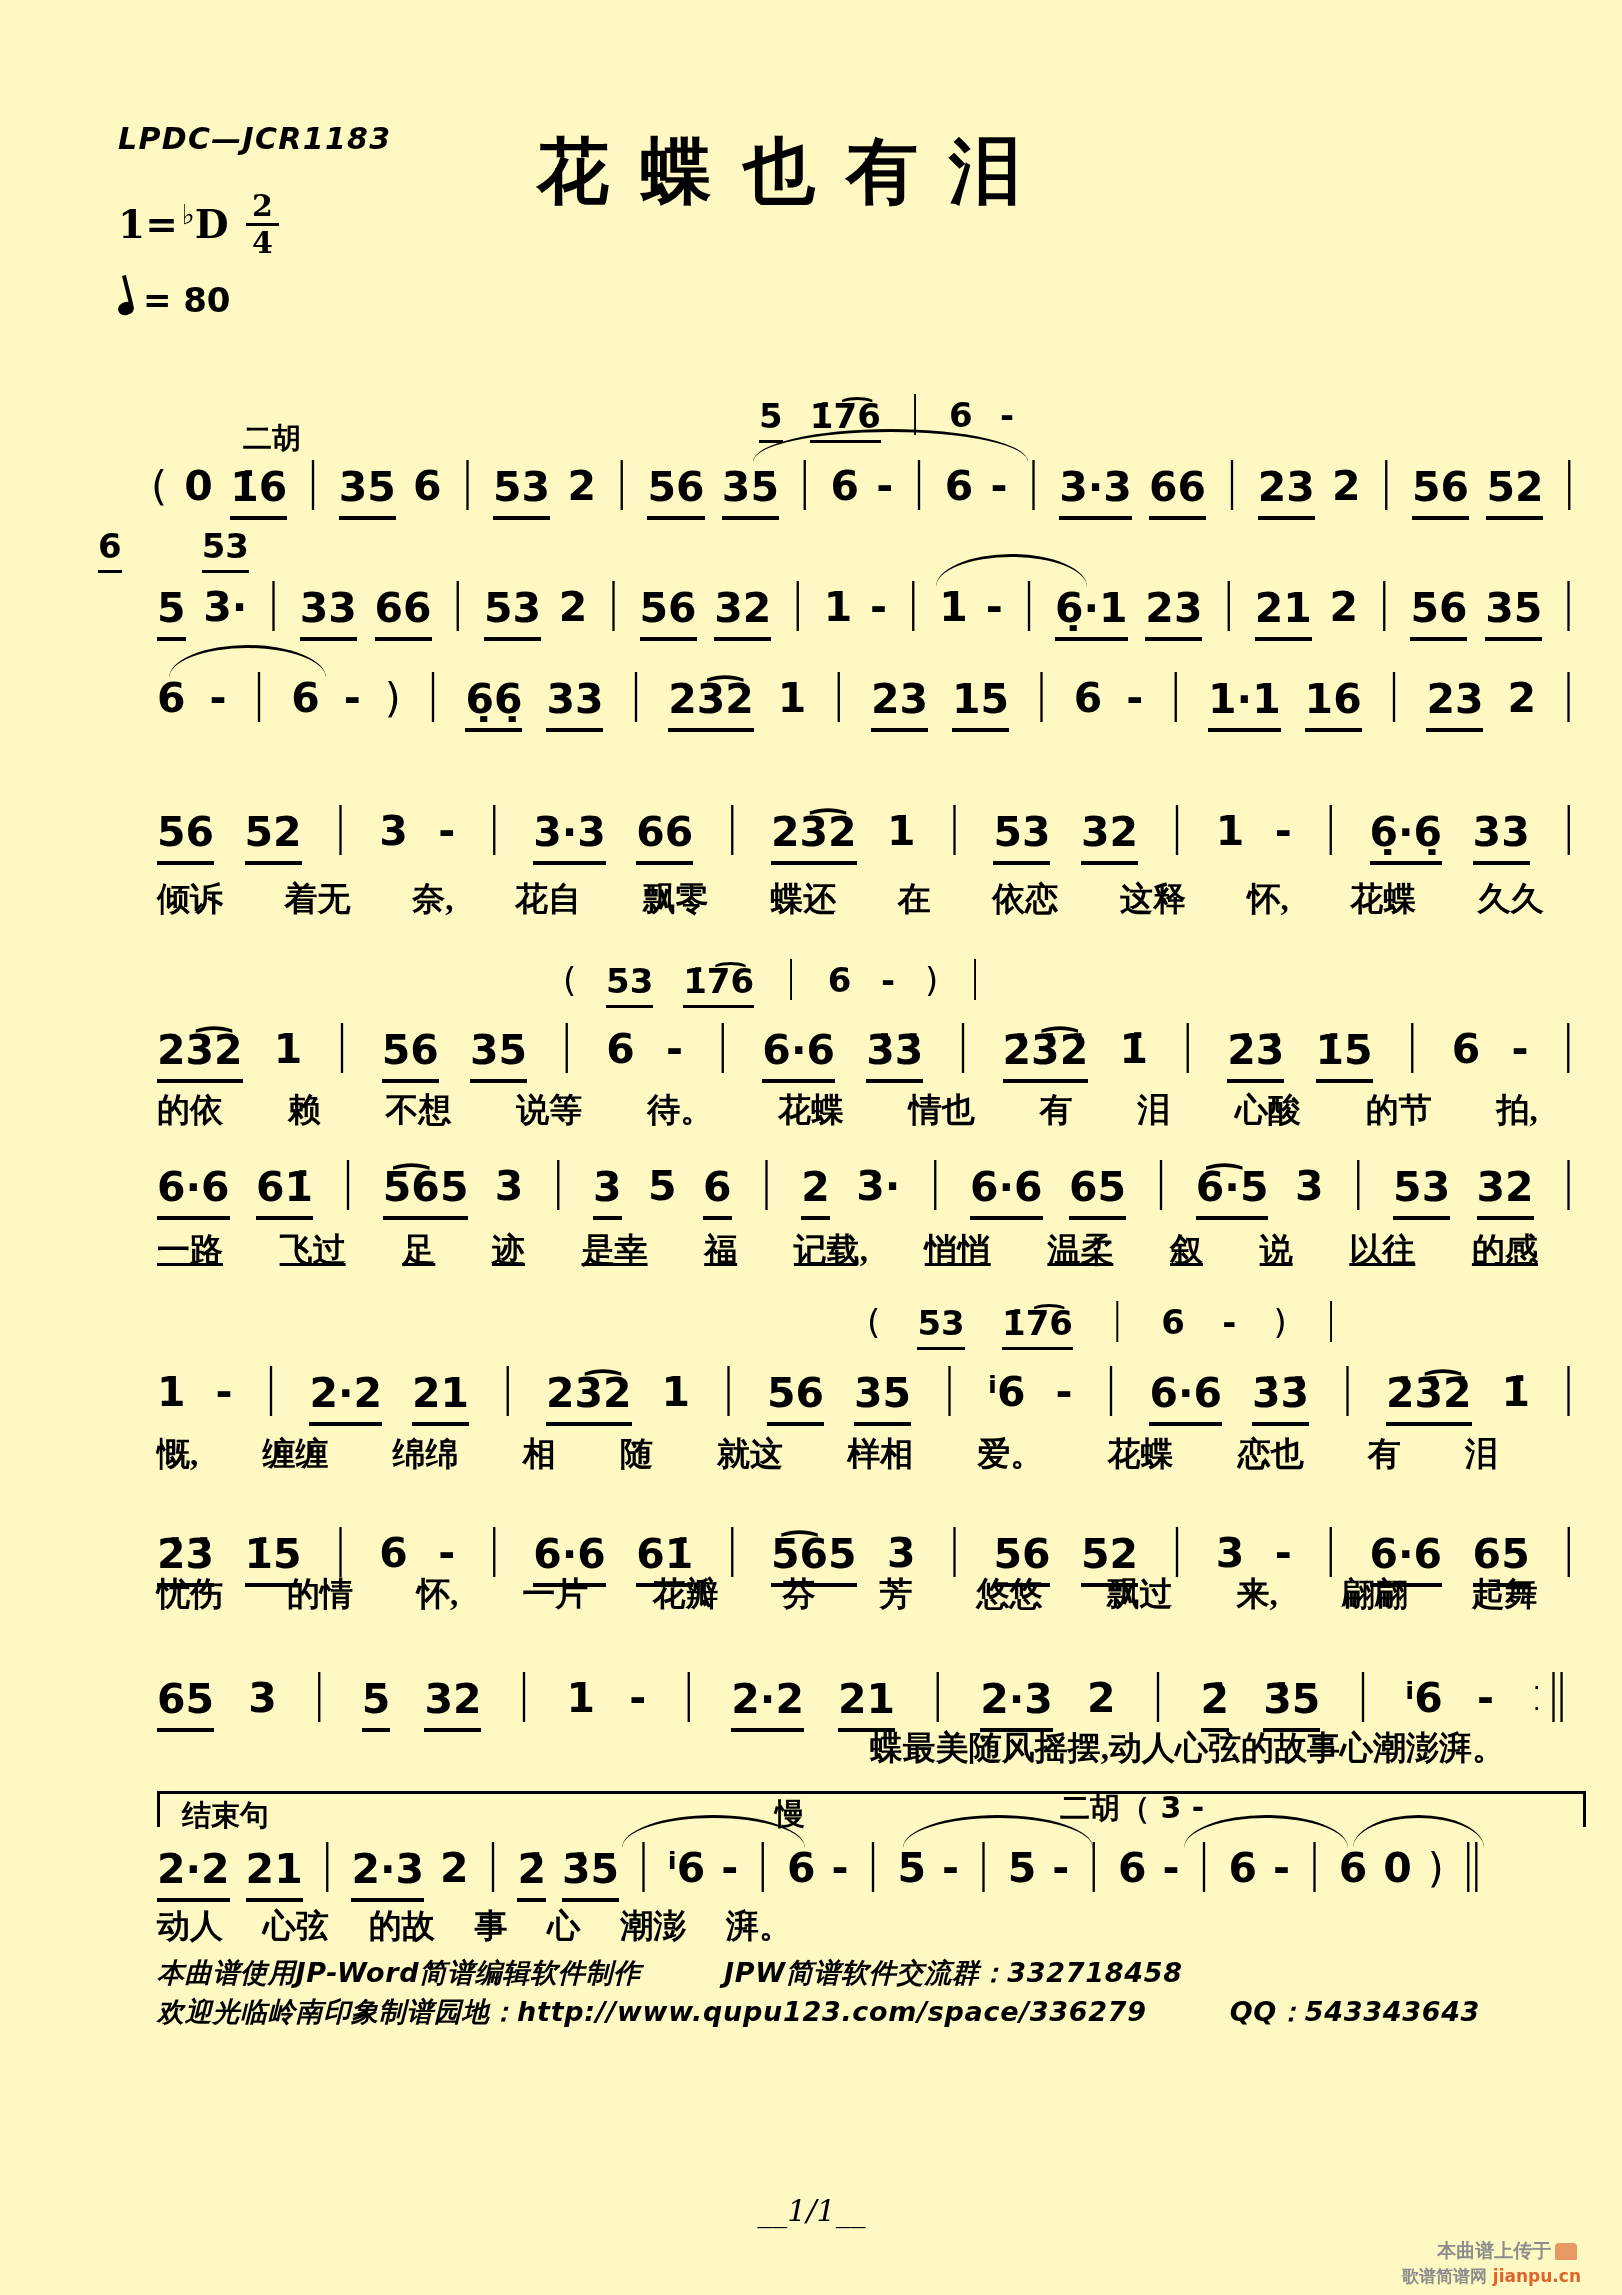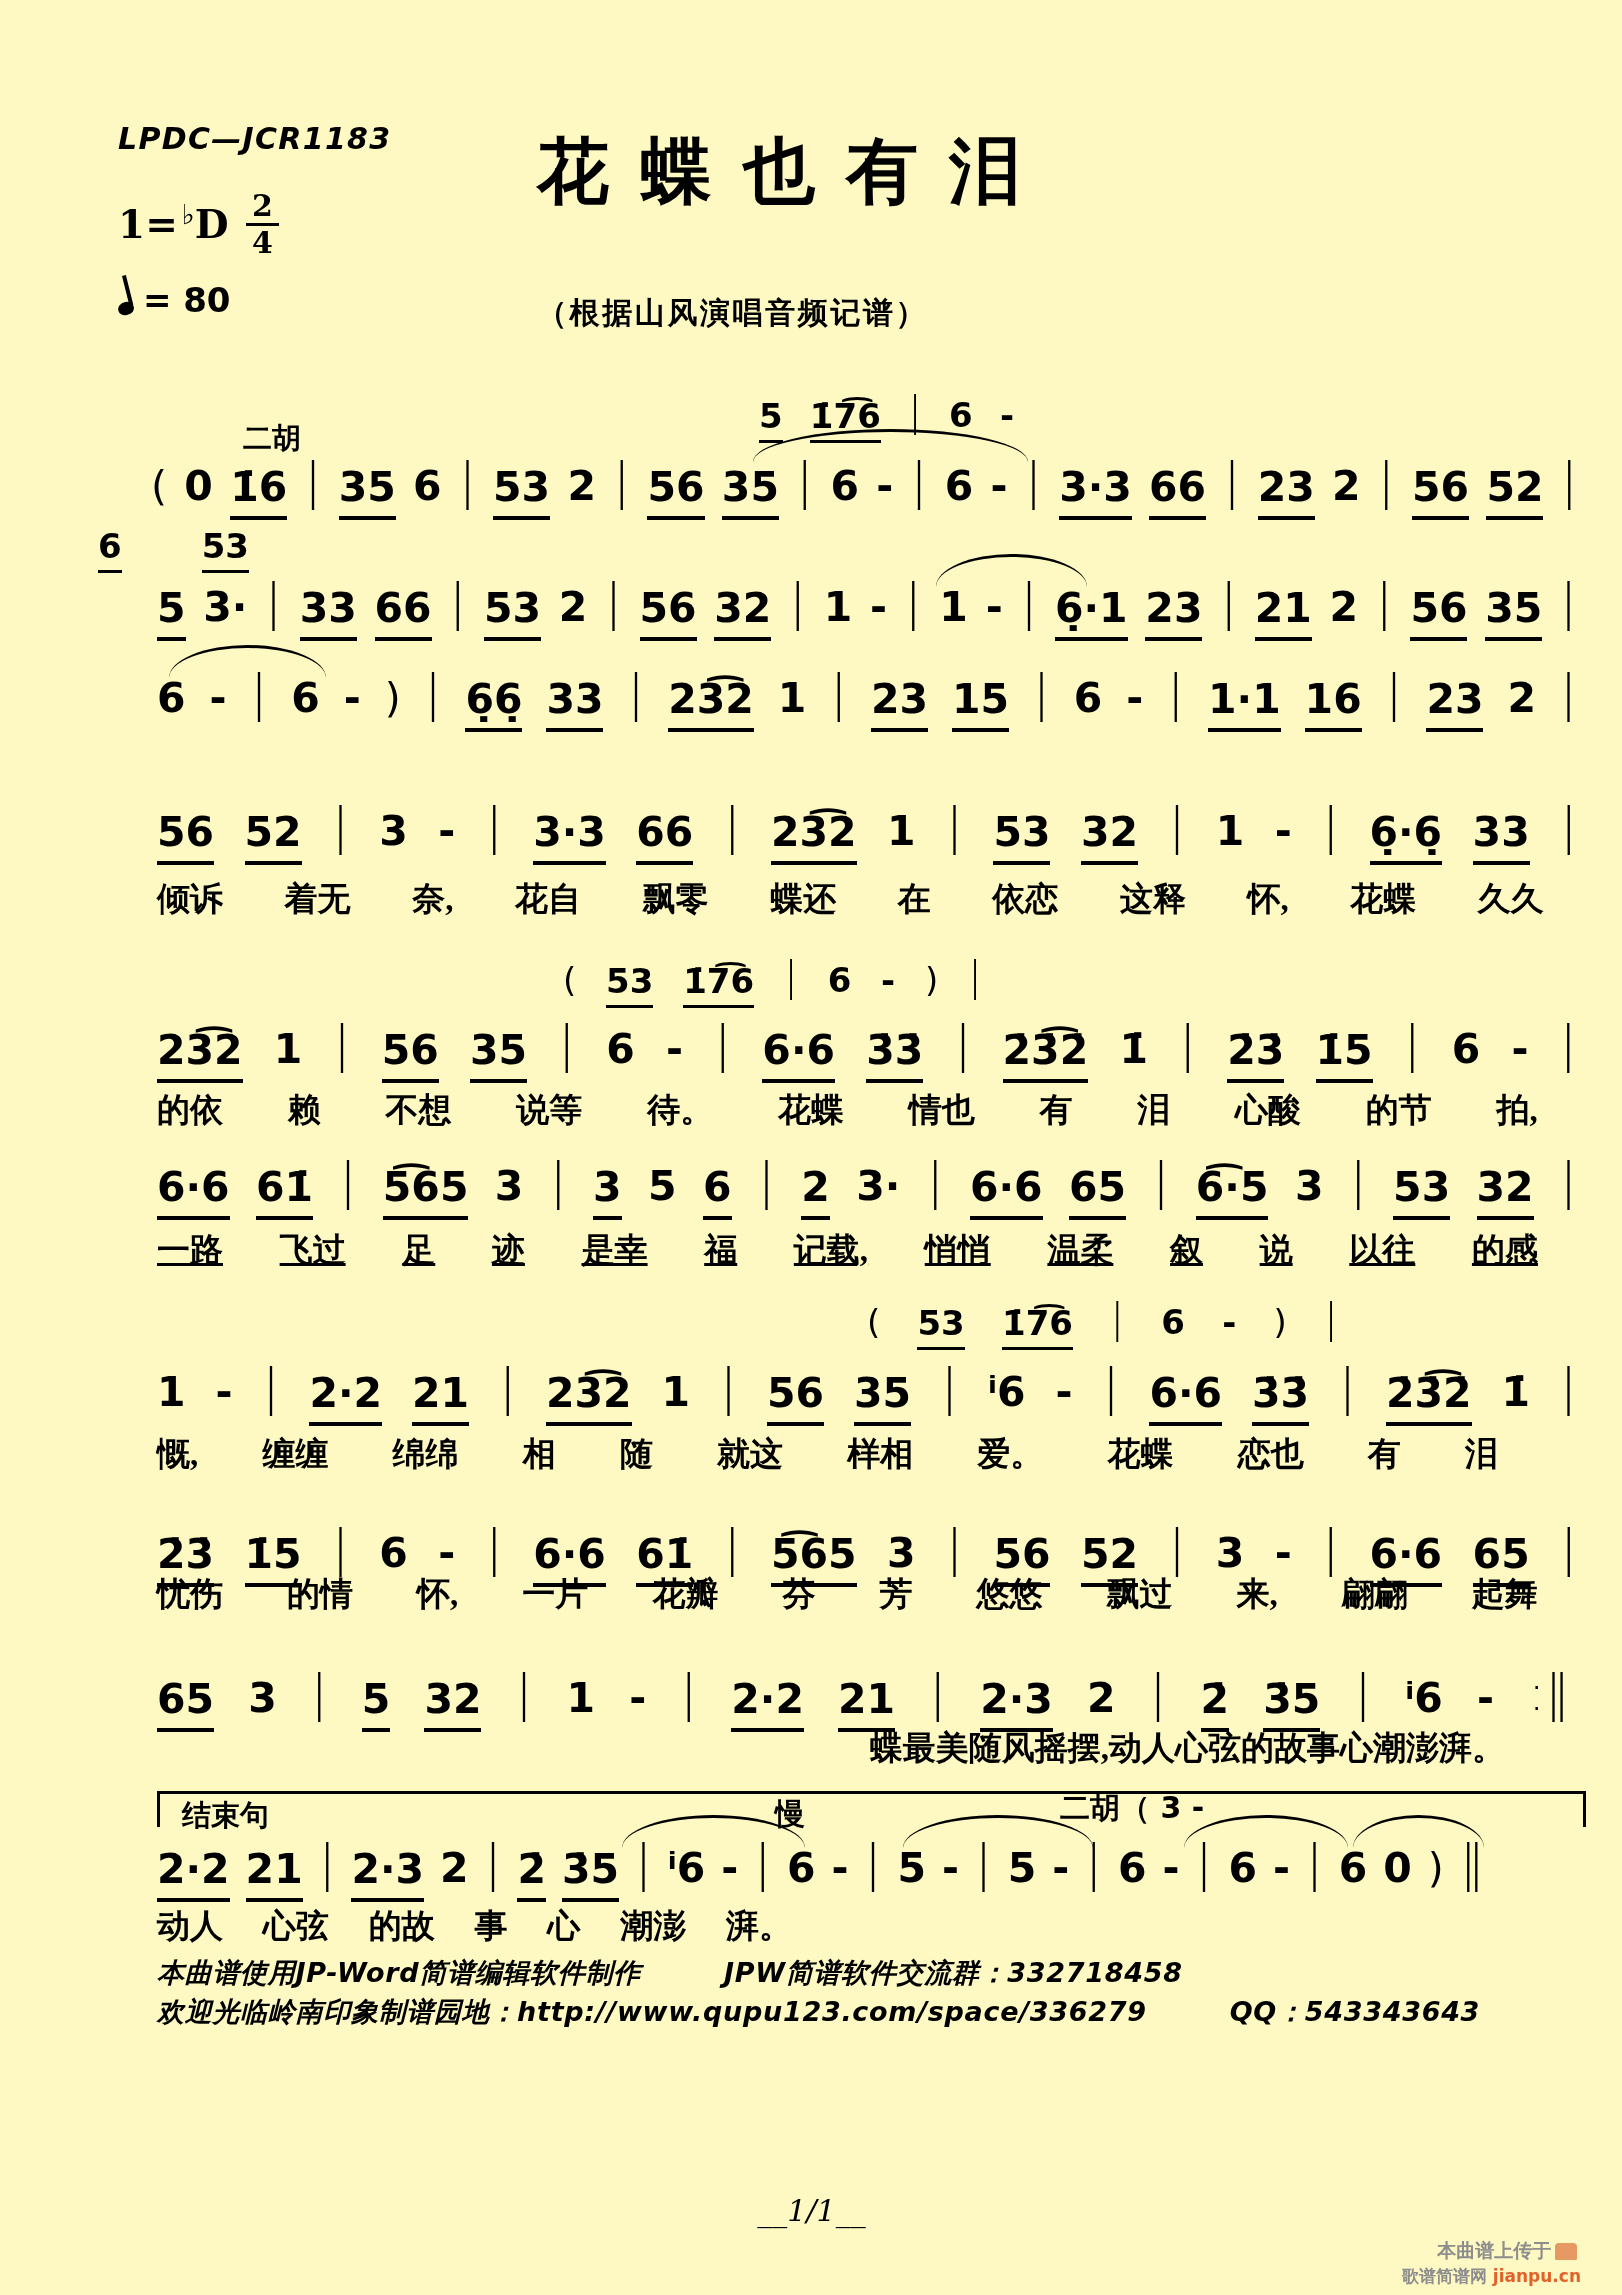--- a/index.html
+++ b/index.html
@@ -79,21 +79,20 @@
       <span class="bot">4</span>
     </span>
   </div>
 
   <div class="temporow">
     <span class="qnote"></span>
     <span>= 80</span>
   </div>
 
   <div class="title">花蝶也有泪</div>
-  <div class="subtitle">（根据山风演唱音频记谱）</div>
 
 
   <div class="endlabel" style="left:243px;top:419px;font-size:29px;">二胡</div>
   <div class="mline ann" style="left:759px;top:385px;width:255px;">
       <span class="tk u1">5</span>
       <span class="tk u1">1̇7͡6</span>
       <span class="tk bar">|</span>
       <span class="tk">6</span>
       <span class="tk">-</span>
     </div>

